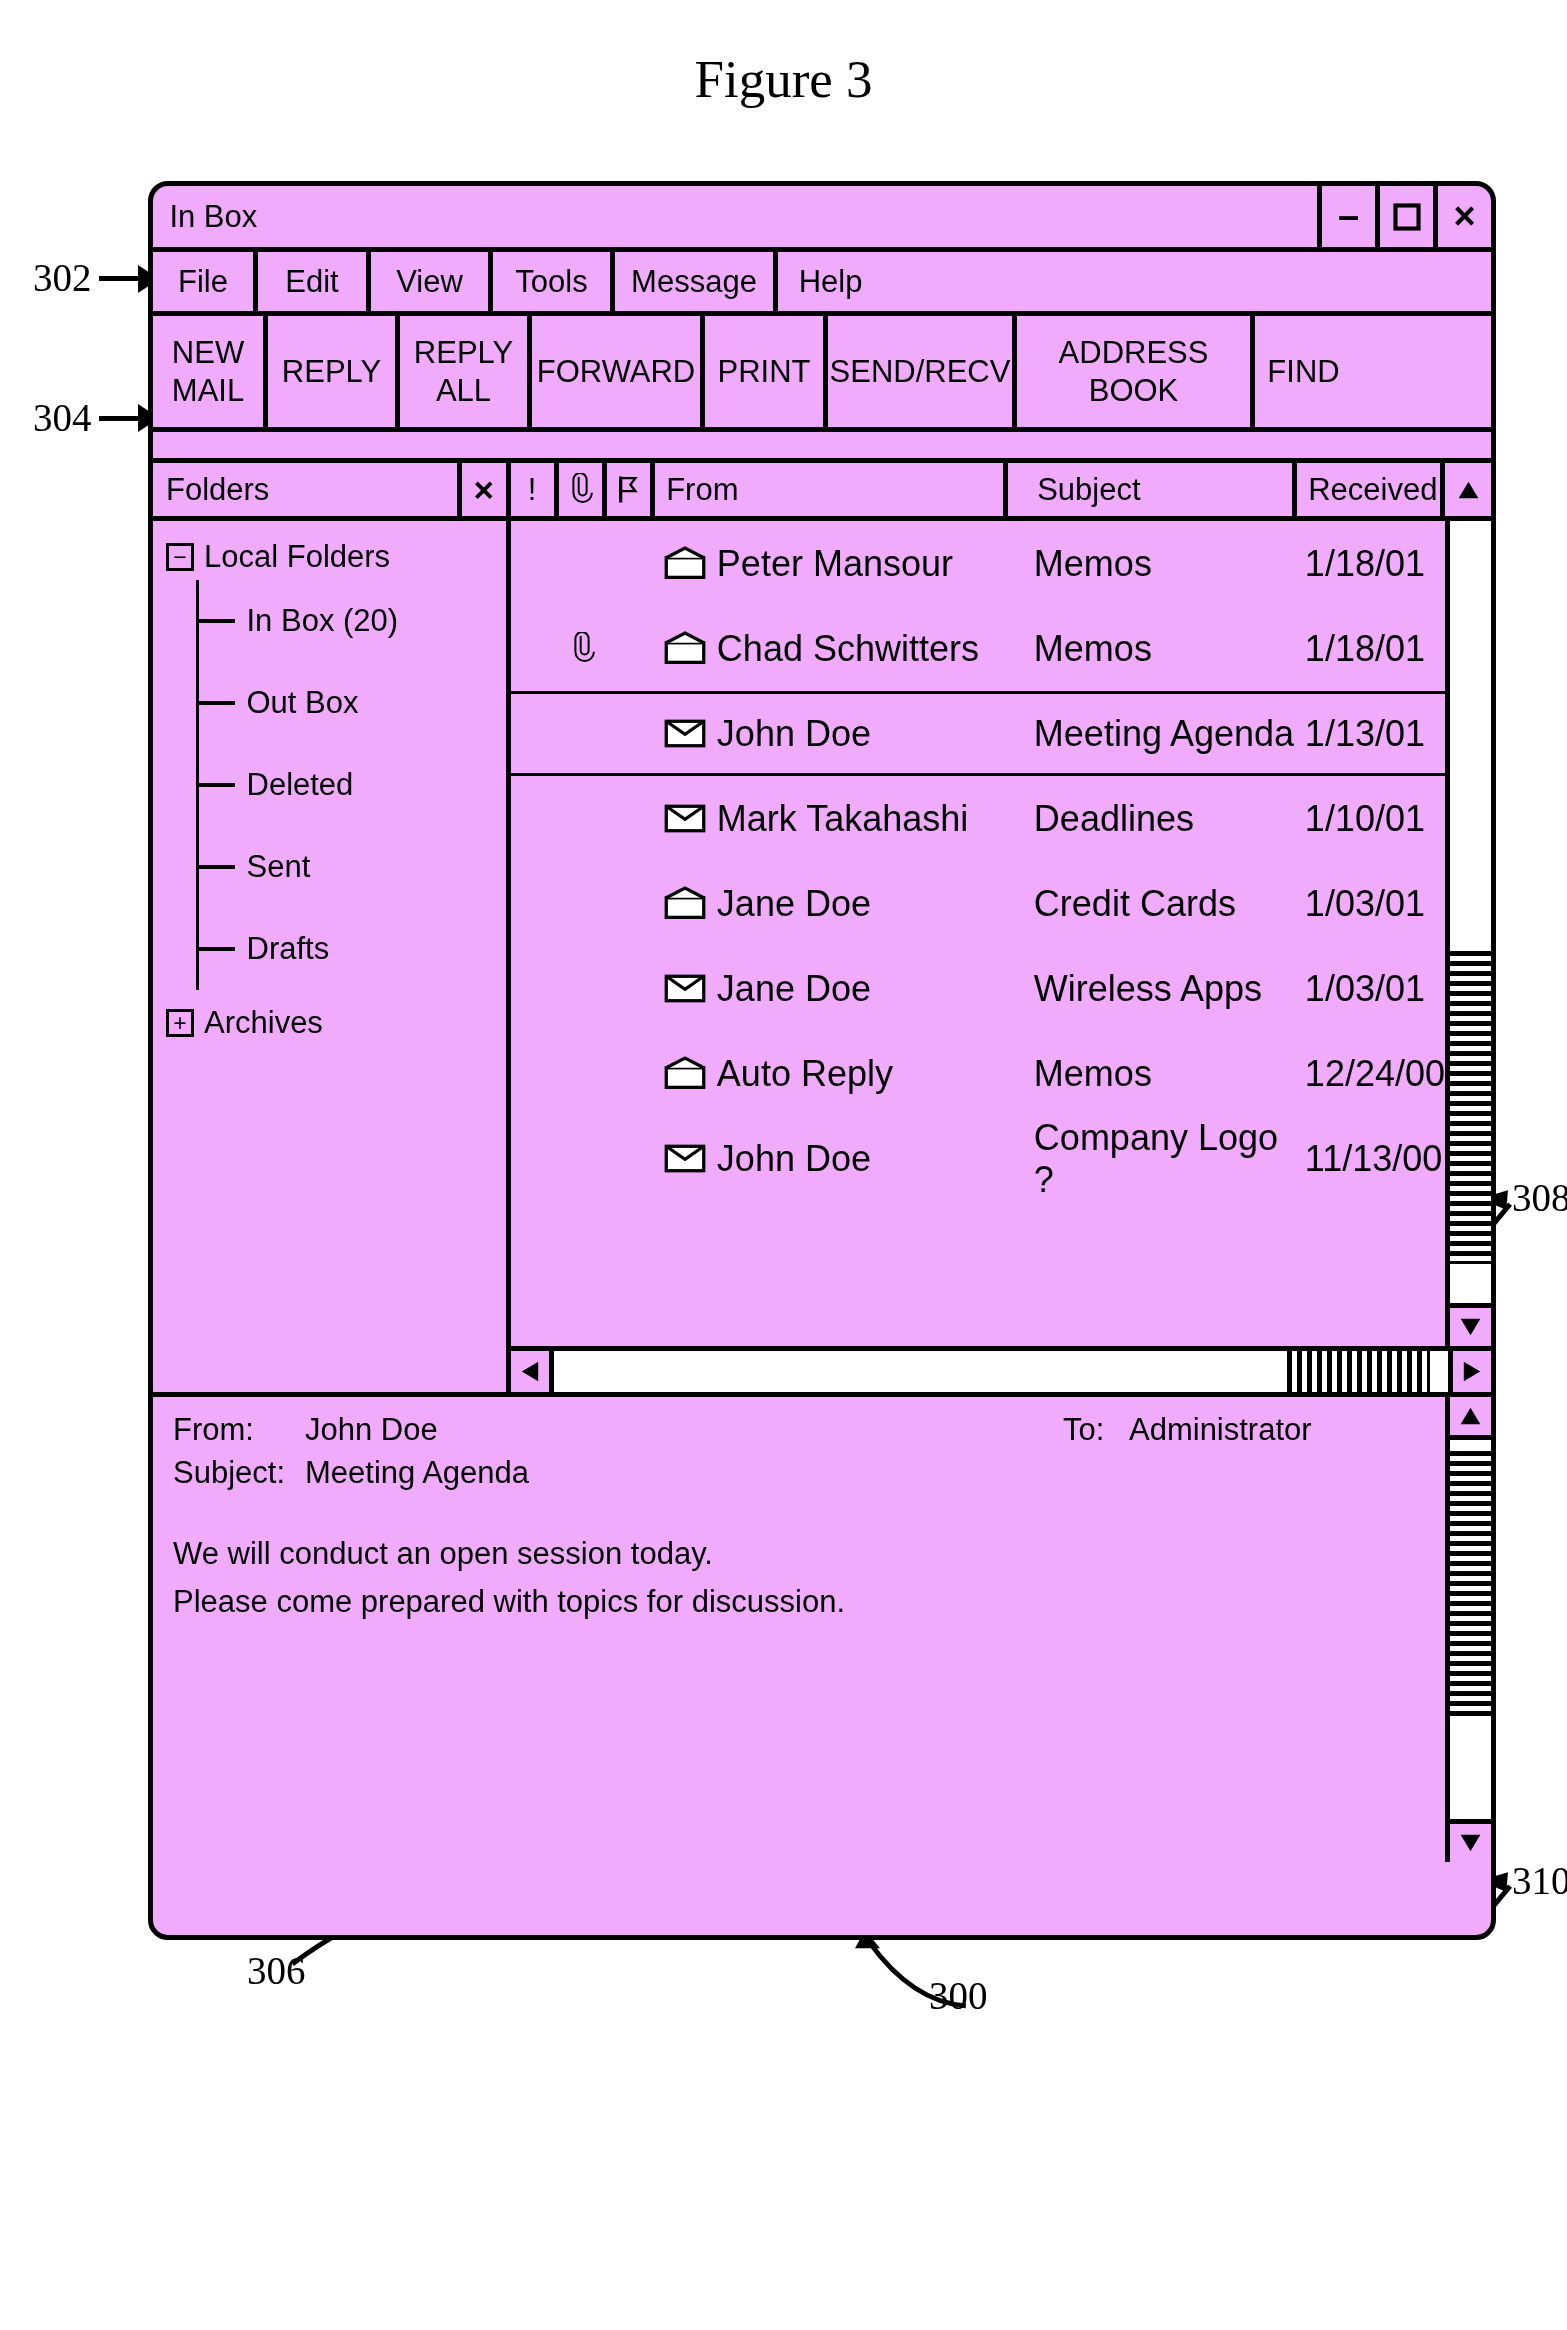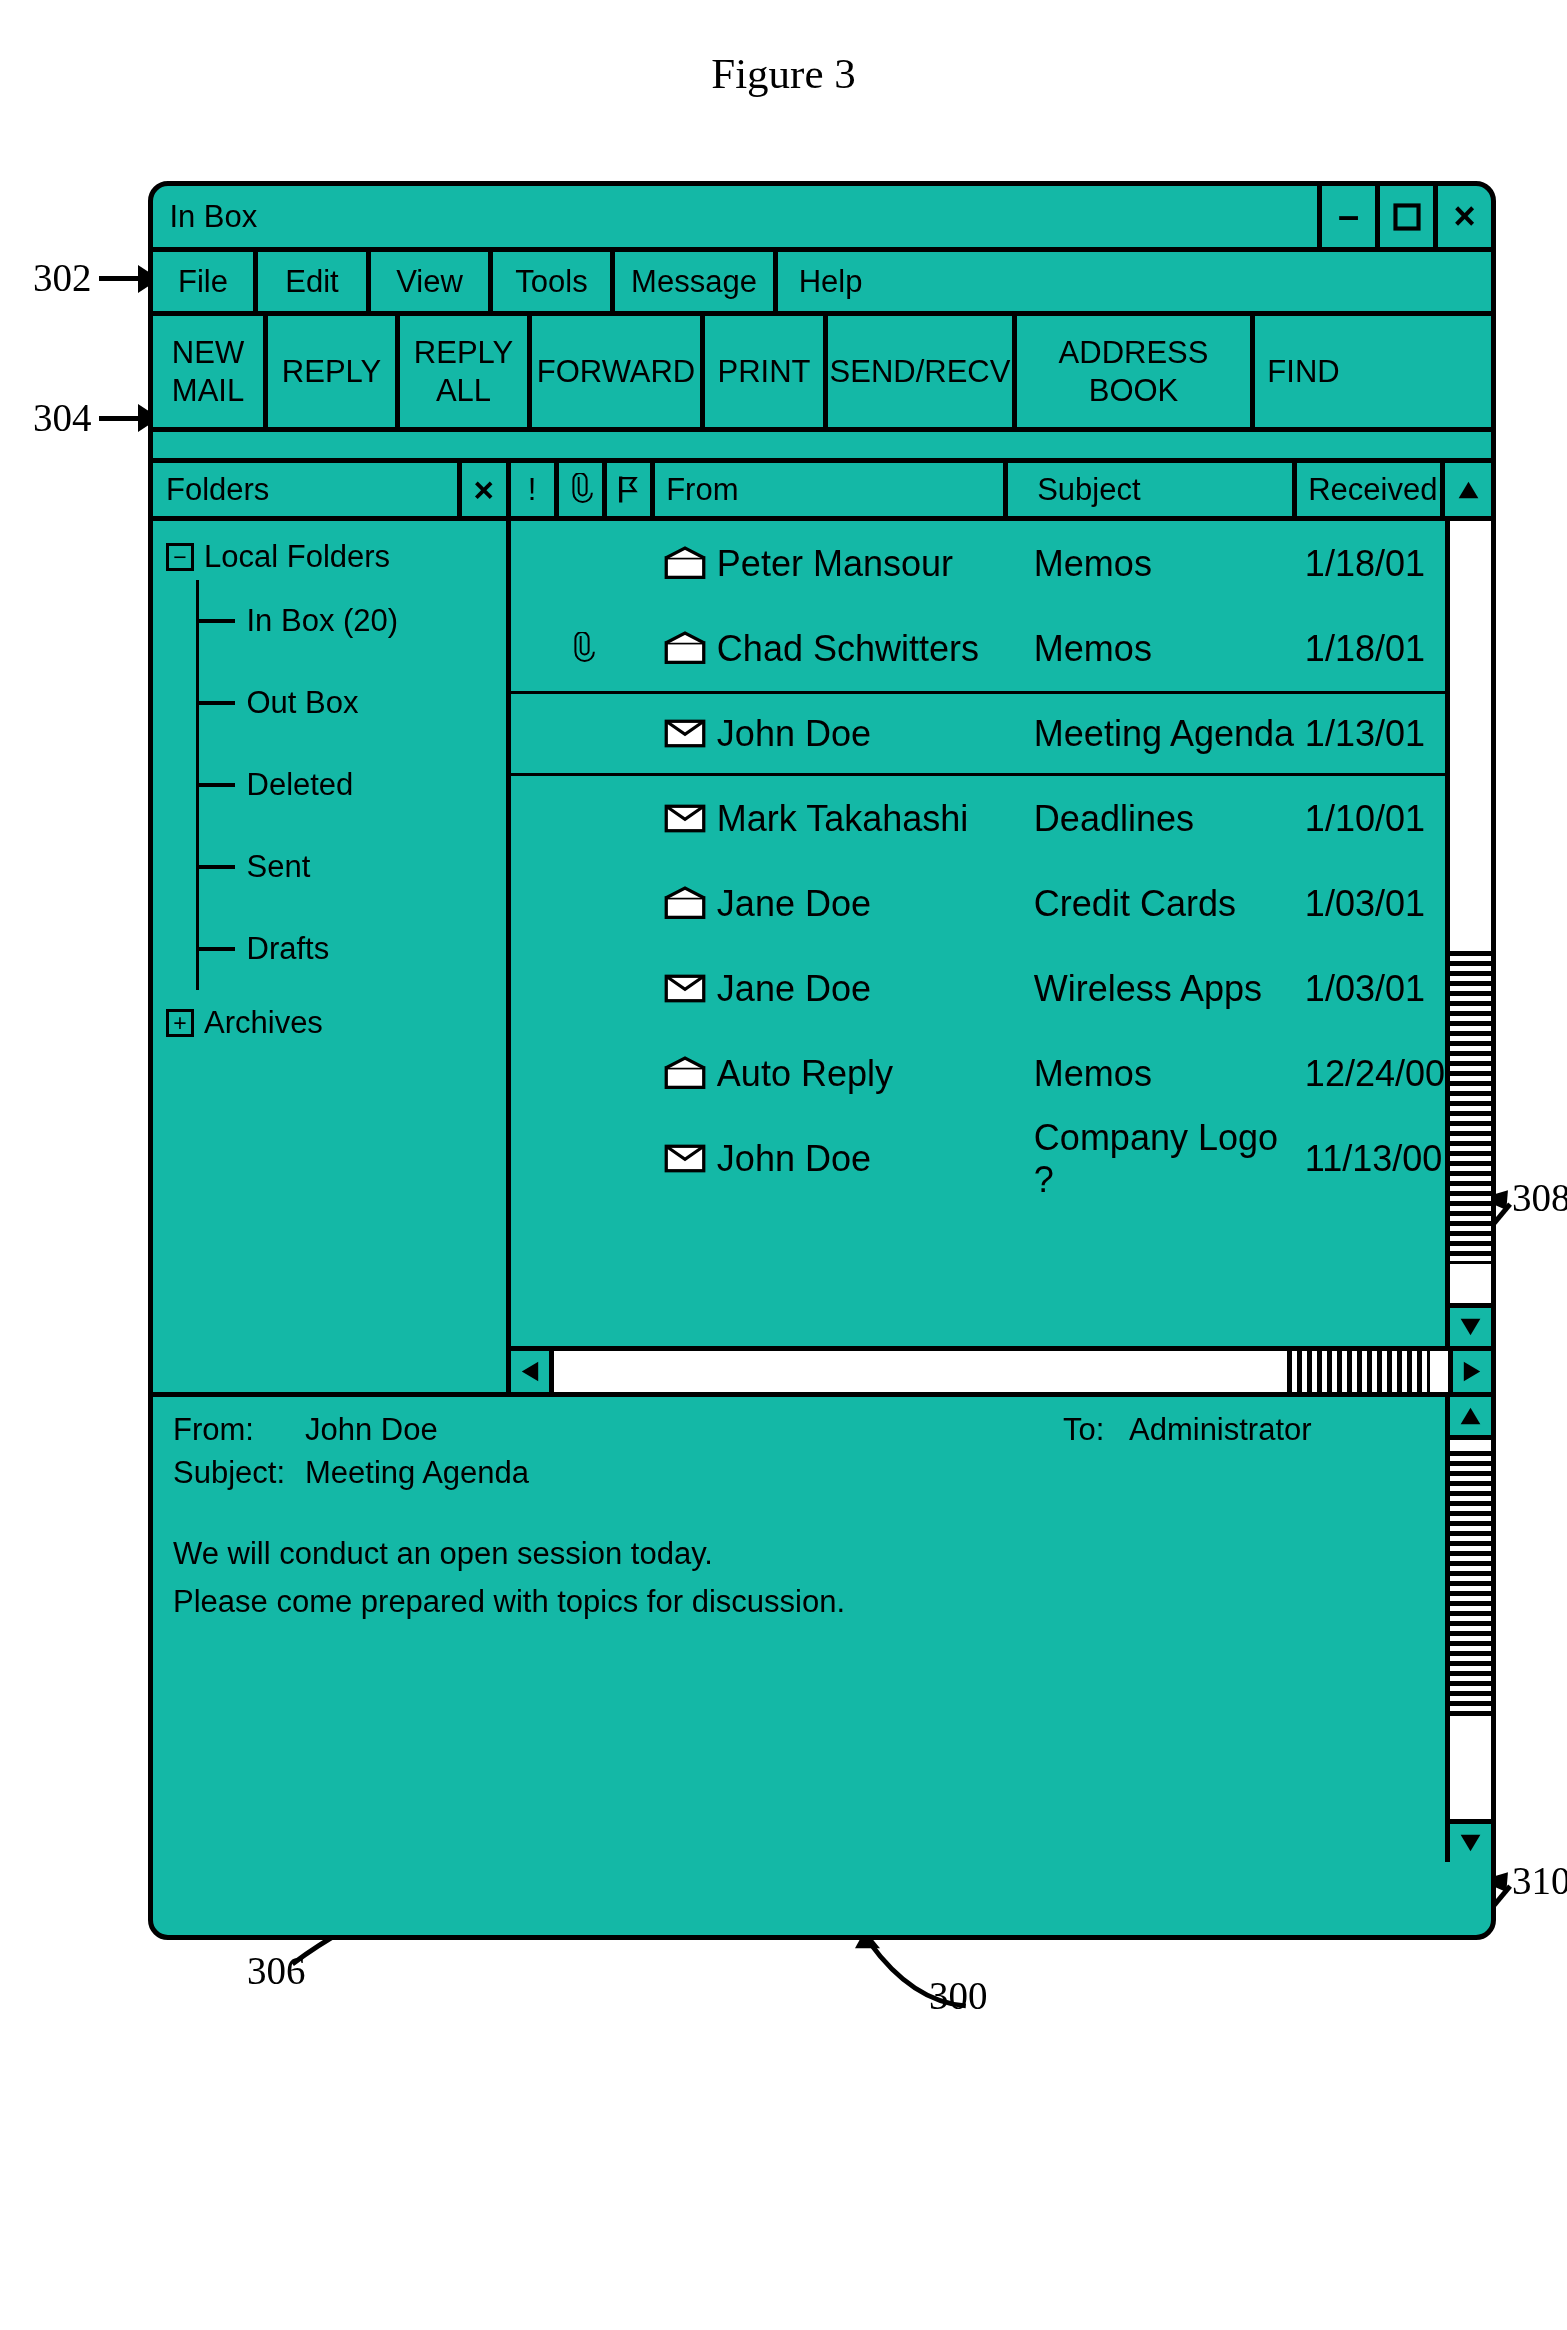--- a/index.html
+++ b/index.html
@@ -1,19 +1,19 @@
 <!DOCTYPE html>
 <html style="font-size:13px"><head>
 <meta charset="utf-8">
 <style>
   html,body{margin:0;padding:0;background:#fff;font-family:Arial,Helvetica,sans-serif;color:#000;}
   *{box-sizing:border-box;}
   .page{position:relative;width:1567px;height:2330px;}
-  .figure-title{position:absolute;top:49px;left:0;right:0;text-align:center;font-size:43px;font-family:"Times New Roman",serif;}
-  .window{position:absolute;top:181px;left:148px;width:1348px;height:1759px;border:5px solid #000;border-radius:20px;background:#14b8a6;z-index:2;}
+  .figure-title{position:absolute;top:49px;left:0;right:0;text-align:center;font-size:53px;font-family:"Times New Roman",serif;}
+  .window{position:absolute;top:181px;left:148px;width:1348px;height:1759px;border:5px solid #000;border-radius:20px;background:#f0abfc;z-index:2;}
   .callout-label{position:absolute;font-size:39px;font-family:"Times New Roman",serif;}
   .titlebar{display:flex;align-items:center;border-bottom:5px solid #000;height:66px;}
   .titlebar-text{flex:1;padding-left:16.4px;font-size:31px;}
   .title-controls{display:flex;height:100%;}
   .title-btn{width:58px;height:100%;border-left:5px solid #000;display:flex;align-items:center;justify-content:center;font-size:38px;font-weight:bold;}
   .menubar{display:flex;height:64px;border-bottom:5px solid #000;}
   .menu-item{border-right:5px solid #000;display:flex;align-items:center;justify-content:center;padding:0 23px;font-size:31px;}
   .toolbar{display:flex;height:116px;border-bottom:5px solid #000;}
   .tool-btn{border-right:5px solid #000;display:flex;align-items:center;justify-content:center;padding:0 18px;font-size:31px;text-align:center;line-height:1.2;}
   .spacer30{height:31px;border-bottom:5px solid #000;}

